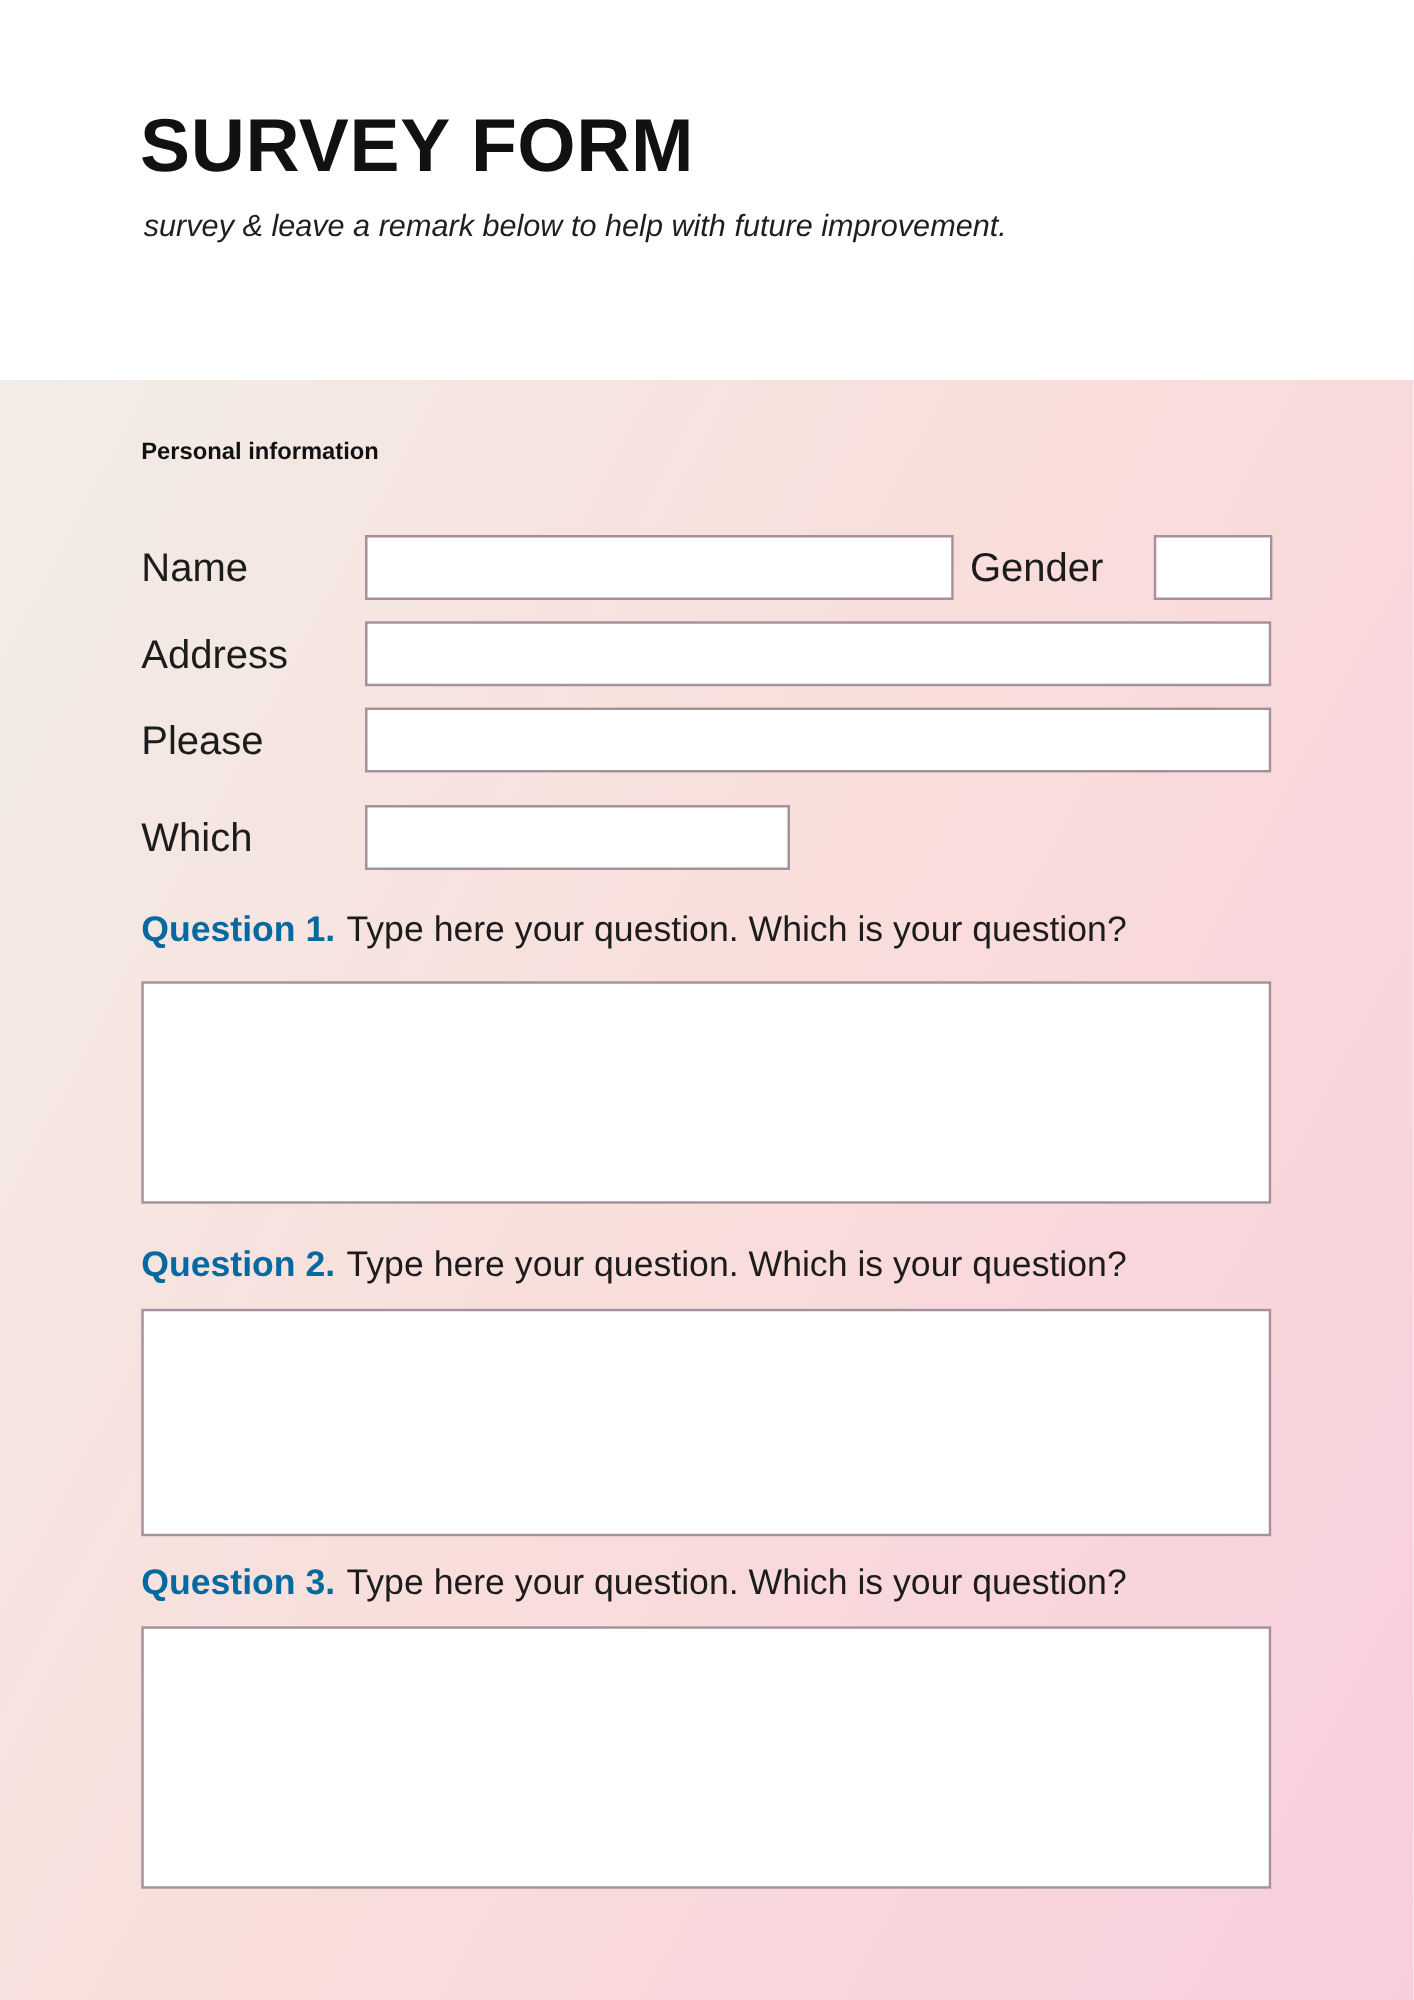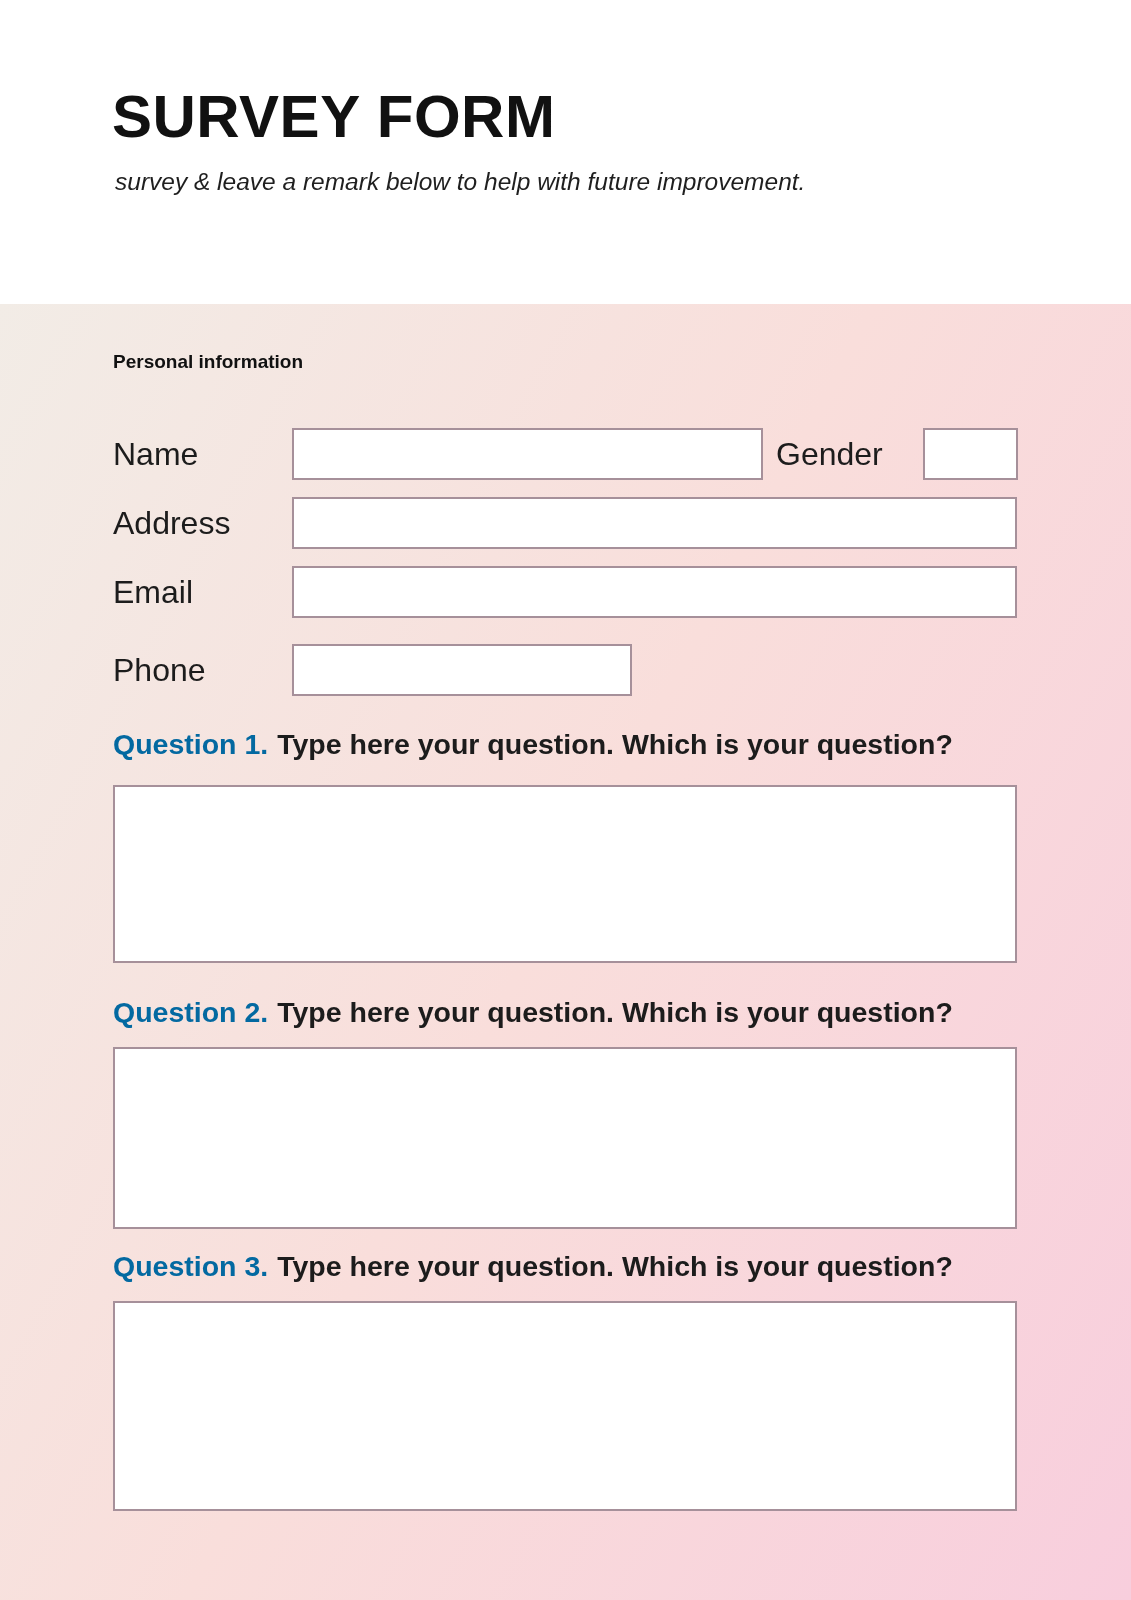--- a/index.html
+++ b/index.html
@@ -59,21 +59,21 @@
   .inp-address{left:292px;top:497px;width:725px;}
   .lbl-email{left:113px;top:566px;}
   .inp-email{left:292px;top:566px;width:725px;}
   .lbl-phone{left:113px;top:644px;}
   .inp-phone{left:292px;top:644px;width:340px;}
   .question-heading{
     position:absolute;left:113px;width:920px;
     font-size:28.5px;font-weight:300;color:#1c1c1c;white-space:nowrap;
   }
   .question-heading .q-num{font-weight:700;color:#0369a1;}
-  .question-heading .q-prompt{margin-left:9px;font-weight:bold;}
+  .question-heading .q-prompt{margin-left:9px;}
   .qh-1{top:728px;}
   .qh-2{top:996px;}
   .qh-3{top:1250px;}
   .question-answer{
     position:absolute;left:113px;width:904px;
     background:#fff;border:2px solid var(--field-border);
     font-family:"Liberation Sans", sans-serif;font-size:24px;color:var(--text);
     padding:10px 12px;outline:none;resize:none;border-radius:0;
   }
   .qa-1{top:785px;height:178px;}
@@ -98,24 +98,24 @@
 
   <label class="field-label lbl-name">Name</label>
   <input type="text" class="text-input inp-name" aria-label="Name" style="">
 
   <label class="field-label lbl-gender">Gender</label>
   <input type="text" class="text-input inp-gender" aria-label="Gender" style="">
 
   <label class="field-label lbl-address">Address</label>
   <input type="text" class="text-input inp-address" aria-label="Address" style="">
 
-  <label class="field-label lbl-email">Email</label>
+  <label class="field-label lbl-email">Please</label>
   <input type="text" class="text-input inp-email" aria-label="Email" style="">
 
-  <label class="field-label lbl-phone">Phone</label>
+  <label class="field-label lbl-phone">Which</label>
   <input type="text" class="text-input inp-phone" aria-label="Phone" style="">
 
   <div class="question-heading qh-1">
     <span class="q-num">Question 1.</span><span class="q-prompt">Type here your question. Which is your question?</span>
   </div>
   <textarea class="question-answer qa-1" aria-label="Question 1." style=""></textarea>
 
   <div class="question-heading qh-2">
     <span class="q-num">Question 2.</span><span class="q-prompt">Type here your question. Which is your question?</span>
   </div>

